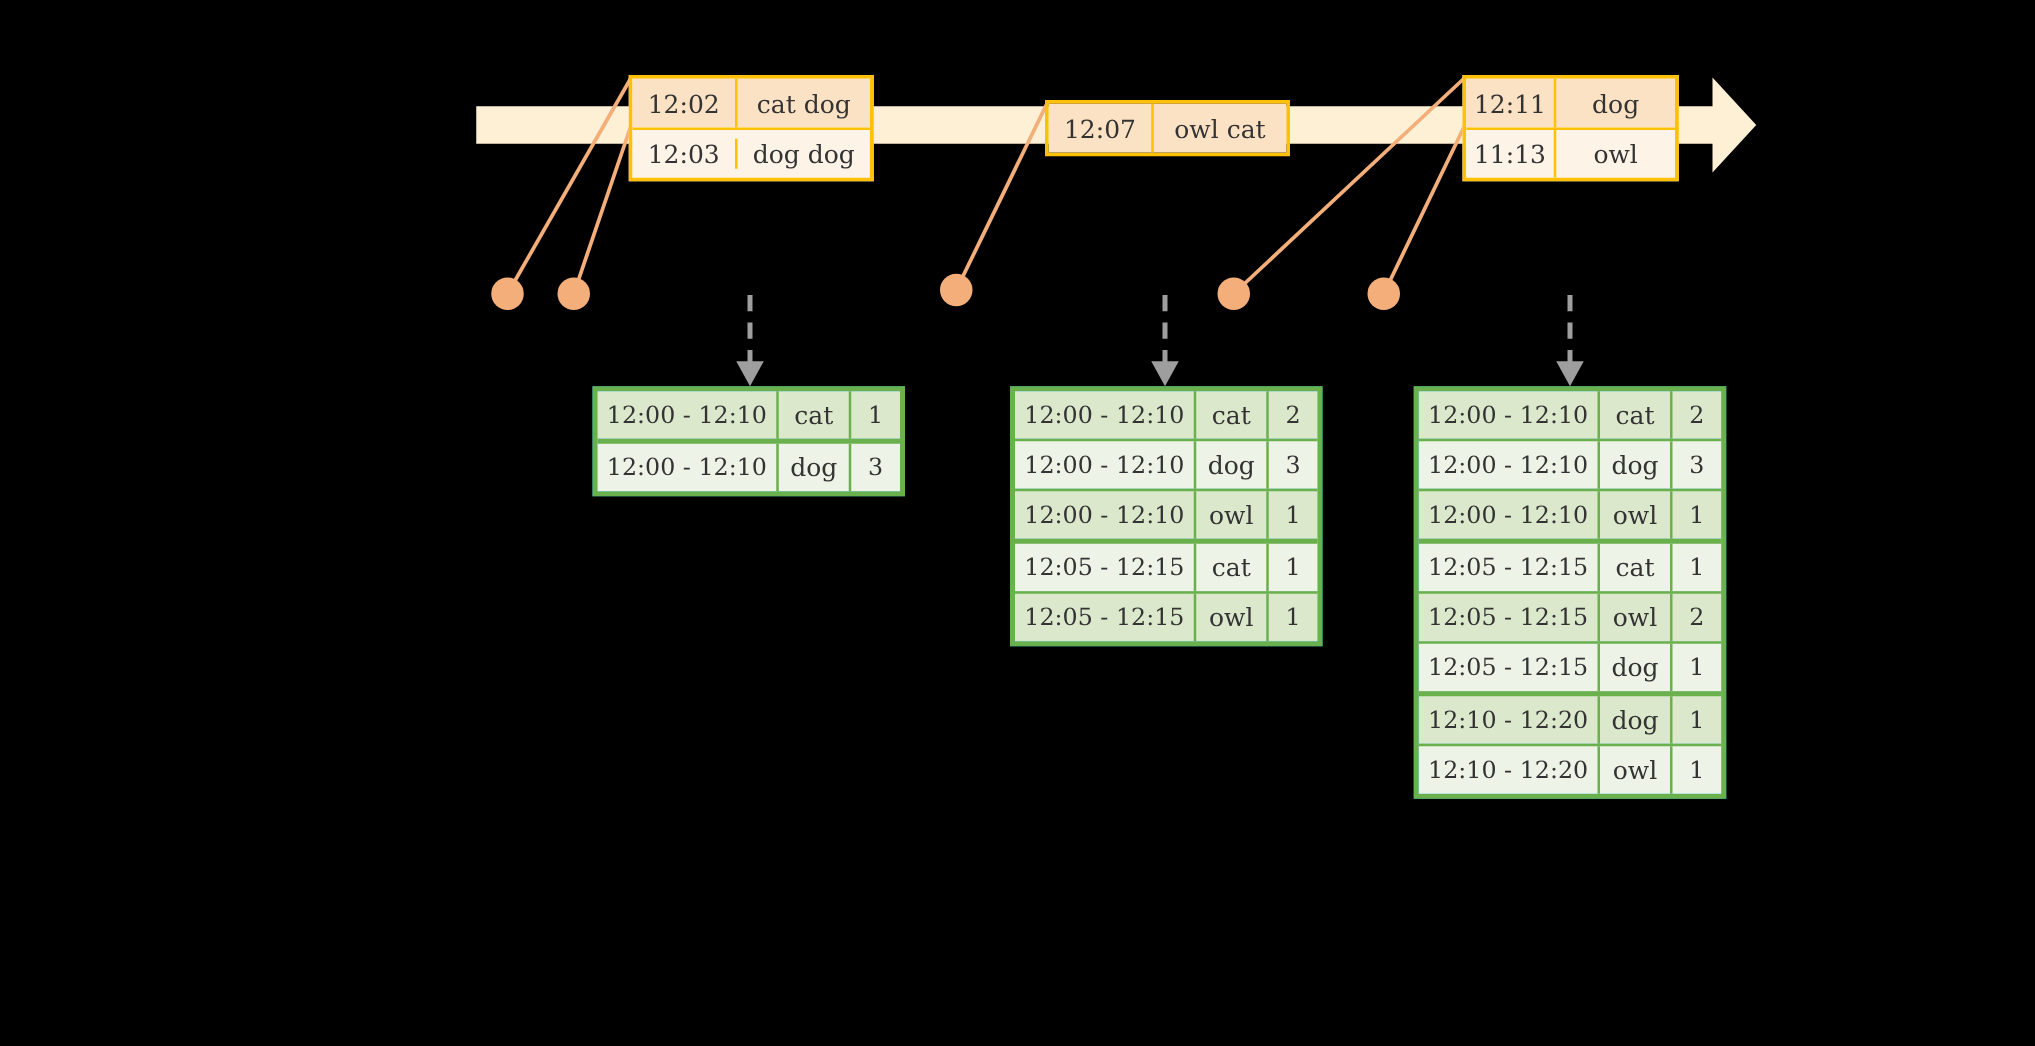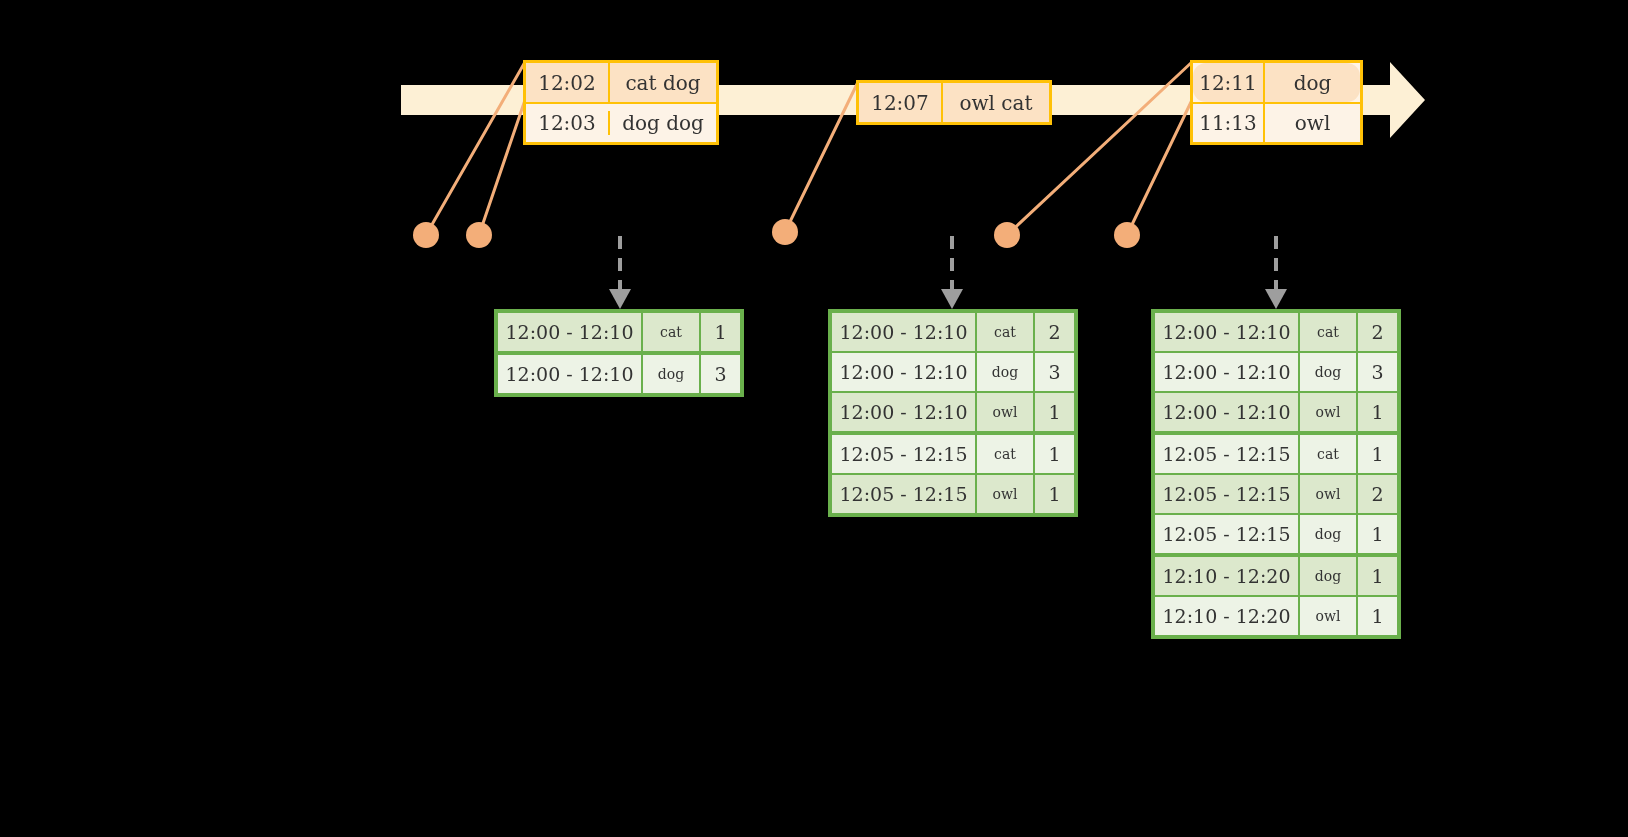--- a/index.html
+++ b/index.html
@@ -12,21 +12,20 @@
     height: 837px;
     position: relative;
     overflow: hidden;
     font-family: "DejaVu Sans", sans-serif;
   }
   #stage {
     position: absolute;
     left: 0; top: 0;
     width: 1556px;
     height: 837px;
-    margin-left: 20px;
   }
   #svg-layer {
     position: absolute;
     left: 0; top: 0;
     width: 1628px;
     height: 837px;
   }
   
   .event-box {
     position: absolute;
@@ -96,21 +95,21 @@
     font-family: "DejaVu Serif", serif;
     white-space: nowrap;
   }
   .res-key {
     box-sizing: border-box;
     border-right: 2px solid #6AB04C;
     display: flex;
     align-items: center;
     justify-content: center;
     color: #333333;
-    font-size: 14px;
+    font-size: 20px;
     font-family: "DejaVu Serif", serif;
   }
   .res-val {
     box-sizing: border-box;
     display: flex;
     align-items: center;
     justify-content: center;
     color: #333333;
     font-size: 19px;
     font-family: "DejaVu Serif", serif;
@@ -172,21 +171,21 @@
   </div>
 
   <div class="event-box" style="left:836px; top:80px; width:196px;">
     <div class="event-row shade-a" style="height:39px;">
       <div class="ev-time" style="width:84px;">12:07</div>
       <div class="ev-words">owl cat</div>
     </div>
   </div>
 
   <div class="event-box" style="left:1170px; top:60px; width:173px;">
-    <div class="event-row shade-a" style="height:39px;border-radius:13px;">
+    <div class="event-row shade-a" style="height:39px;">
       <div class="ev-time" style="width:72px;">12:11</div>
       <div class="ev-words">dog</div>
     </div>
     <div class="event-row shade-b" style="height:38px;">
       <div class="ev-time" style="width:72px;">11:13</div>
       <div class="ev-words">owl</div>
     </div>
   </div>
 
   <div class="result-table" style="left:474px; top:309px; width:250px;">

